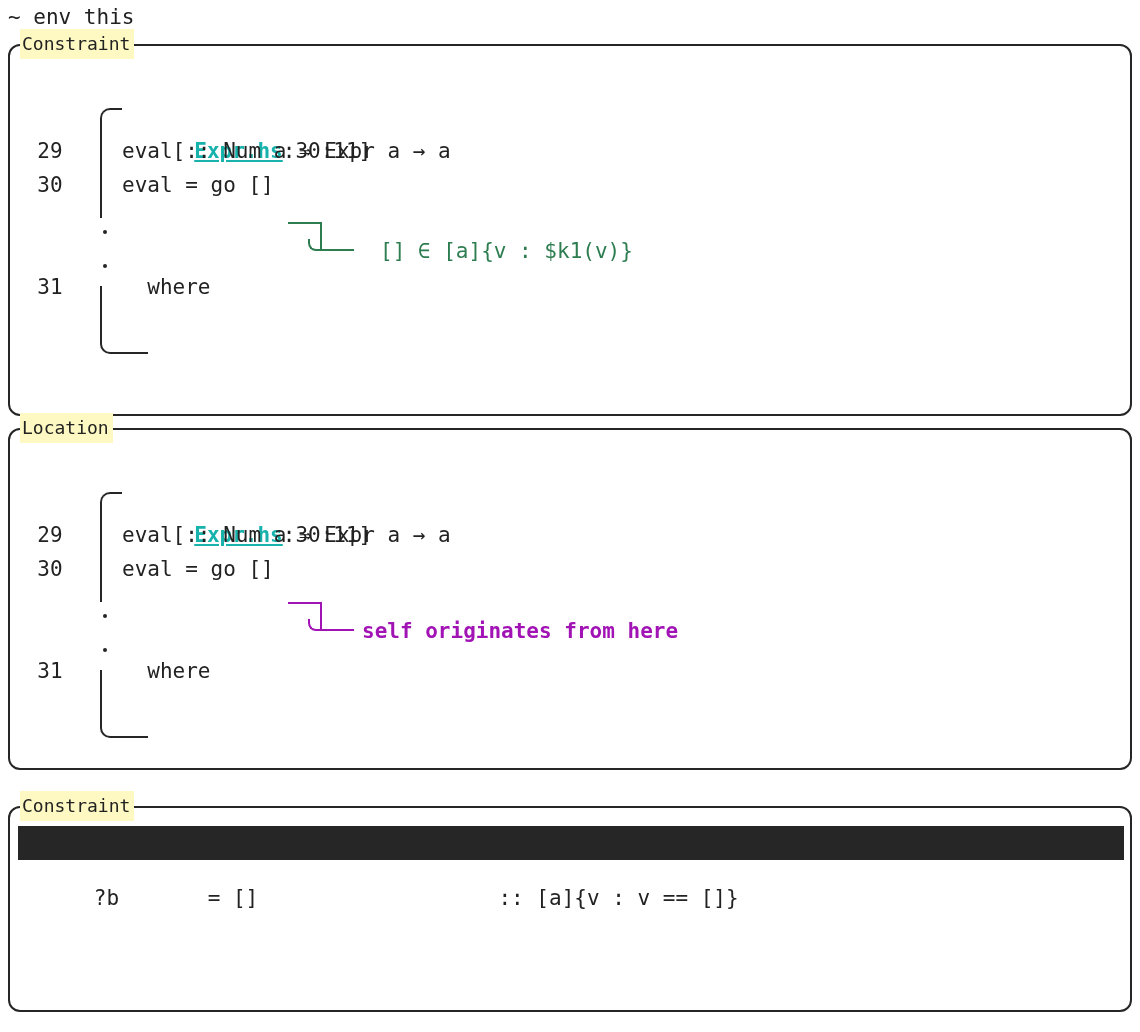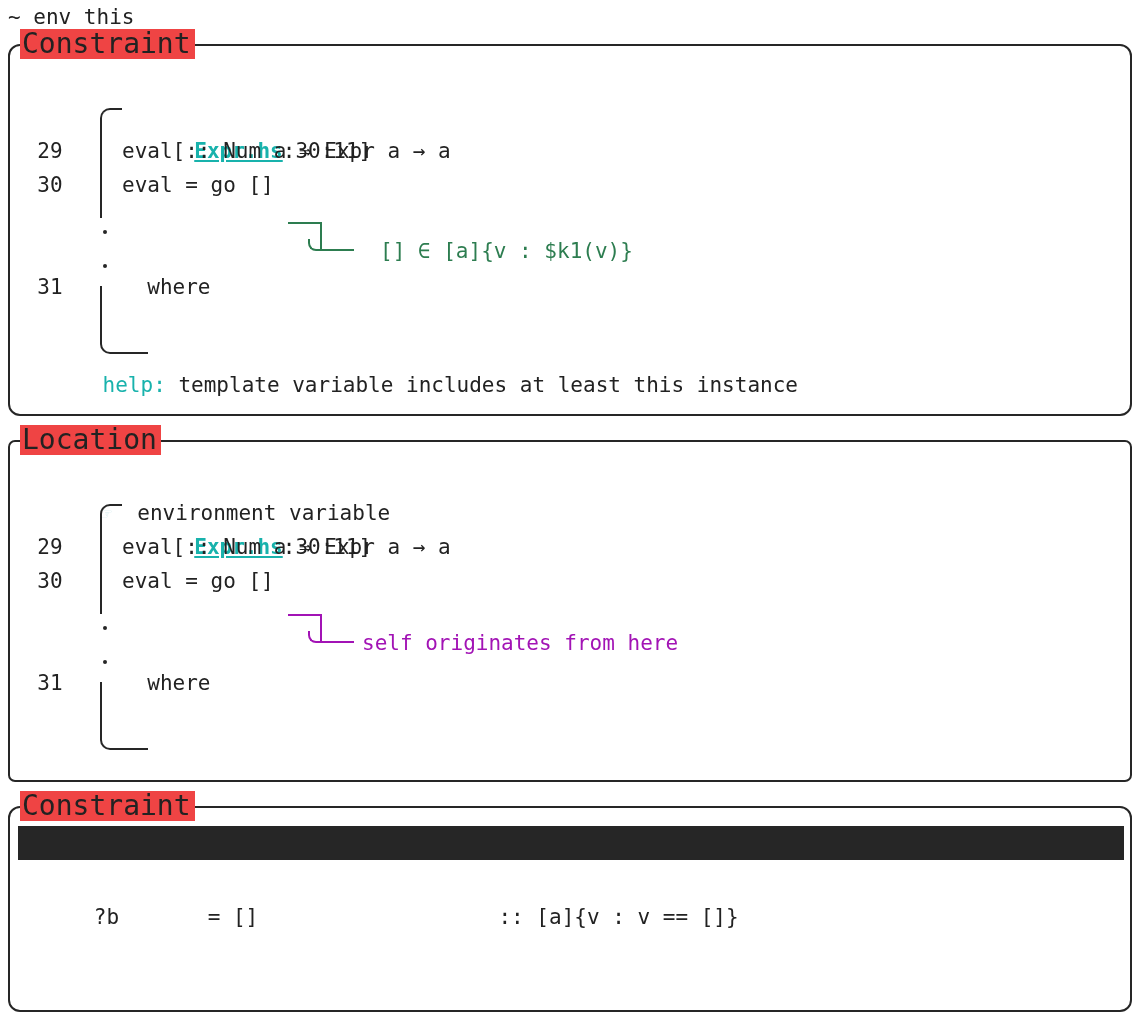--- a/index.html
+++ b/index.html
@@ -36,31 +36,31 @@
     width: 1124px;
     box-sizing: border-box;
     border: 2px solid #262626;
     border-radius: 12px;
     background: transparent;
   }
   .panel-title {
     position: absolute;
     top: -17px;
     left: 10px;
-    background: #ef4444;
+    background: #fef9c3;
     padding: 0 4px 0 2px;
     line-height: 30px;
     height: 30px;
     white-space: pre;
     color: #222222;
-    font-size: 28px;
+    font-size: 18px;
   }
 
   #panel-constraint { top: 44px;  height: 372px; }
-  #panel-location   { top: 440px; height: 342px; border-radius: 7px; }
+  #panel-location   { top: 428px; height: 342px; }
   #panel-environment{ top: 806px; height: 206px; }
 
   
   .row {
     position: absolute;
     white-space: pre;
     height: 34px;
     line-height: 34px;
   }
 
@@ -69,21 +69,21 @@
     font-size: 19px;
   }
   .teal { color: #18b2ac; }
   .teal-bold-link {
     color: #18b2ac;
     font-weight: bold;
     text-decoration: underline;
     margin-left: 9px;
   }
   .green { color: #2d7d50; }
-  .purple { color: #a213b5; font-weight: normal; }
+  .purple { color: #a213b5; font-weight: bold; }
 
   .lineno {
     position: absolute;
     width: 56px;
     text-align: center;
     white-space: pre;
     height: 34px;
     line-height: 34px;
     color: #222222;
   }
@@ -183,31 +183,25 @@
   <div class="row" style="left:112px; top:224px;">  where</div>
 
   <div class="green" style="position:absolute; left:0; top:0; color:#2d7d50;">
     <div class="elbow-h-top" style="left:278px; top:176px; width:34px; background:#2d7d50;"></div>
     <div class="elbow-v" style="left:310px; top:176px; height:28px; background:#2d7d50;"></div>
     <div class="elbow-corner" style="left:298px; top:193px; color:#2d7d50;"></div>
     <div class="elbow-h-bot" style="left:308px; top:203px; width:36px; background:#2d7d50;"></div>
   </div>
   <div class="row green" style="left:370px; top:188px;">[] ∈ [a]{v : $k1(v)}</div>
 
-  <div class="row" style="left:42px; top:288px;">
-    <span class="teal">help:</span><span style="display:inline-block;width:1ch;"></span><span>template variable includes at least this instance</span>
-  </div>
 </div>
 
 <div class="panel" id="panel-location">
   <div class="panel-title">Location</div>
 
-  <div class="row" style="left:40px; top:20px;">
-    <span class="hand-icon">☞</span><span style="display:inline-block;width:2ch;"></span><span>environment variable</span>
-  </div>
 
   <div class="row" style="left:112px; top:54px;">
     <span>[</span><a href="#" class="teal-bold-link">Expr.hs</a><span>:30:11</span><span>]</span>
   </div>
 
   <div class="gutter-top" style="left:90px; top:62px; height:110px;"></div>
   <div class="gutter-dot" style="left:93px; top:184px;"></div>
   <div class="gutter-dot" style="left:93px; top:218px;"></div>
   <div class="gutter-bottom" style="left:90px; top:240px; height:68px;"></div>
 
@@ -229,16 +223,16 @@
   <div class="row purple" style="left:352px; top:184px;">self originates from here</div>
 </div>
 
 <div class="panel" id="panel-environment">
   <div class="panel-title">Constraint</div>
 
   <div class="env-row selected" style="top:18px;">
     <span class="env-marker">&gt;</span><span class="env-name">self</span><span class="env-eq">=</span><span class="env-val">[]</span><span class="env-sep">::</span><span class="env-type">[a]{v : v == ?b}</span>
   </div>
 
-  <div class="env-row" style="top:58px;">
+  <div class="env-row" style="top:39px;">
     <span class="env-marker"></span><span class="env-name">?b</span><span class="env-eq">=</span><span class="env-val">[]</span><span class="env-sep">::</span><span class="env-type">[a]{v : v == []}</span>
   </div>
 </div>
 
 </body></html>

